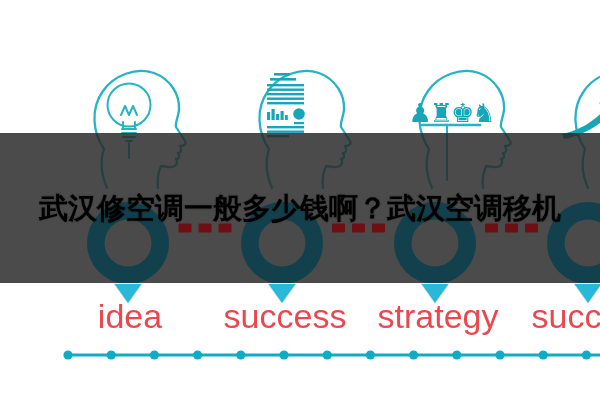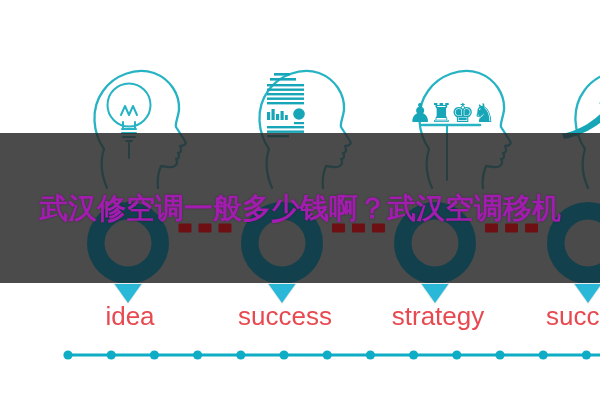--- a/index.html
+++ b/index.html
@@ -11,27 +11,27 @@
   
   .overlay-band{
     position:absolute;left:0;top:133px;width:600px;height:150px;
     background:rgba(40,40,40,0.84);z-index:2;
   }
   .title-wrap{
     position:absolute;left:0;top:133px;width:600px;height:150px;z-index:4;
     display:flex;flex-direction:column;align-items:center;justify-content:center;
   }
   .title-line{
-    color:#a21caf;font-weight:800;font-size:29px;line-height:36px;
+    color:#000000;font-weight:800;font-size:29px;line-height:36px;
     letter-spacing:0px;text-align:right;white-space:nowrap;
     text-shadow:0 0 2px rgba(0,0,0,0.35);
   }
   .step-label{
     position:absolute;top:299px;transform:translateX(-50%);
-    color:#e8484f;font-size:26px;line-height:34px;font-weight:300;
+    color:#e8484f;font-size:34px;line-height:34px;font-weight:300;
     white-space:nowrap;z-index:5;
   }
   .heads-svg{z-index:1;}
   .pins-svg{z-index:3;}
   .dots-svg{z-index:1;}
 </style>
 </head>
 <body>
 
 <div class="stage">

